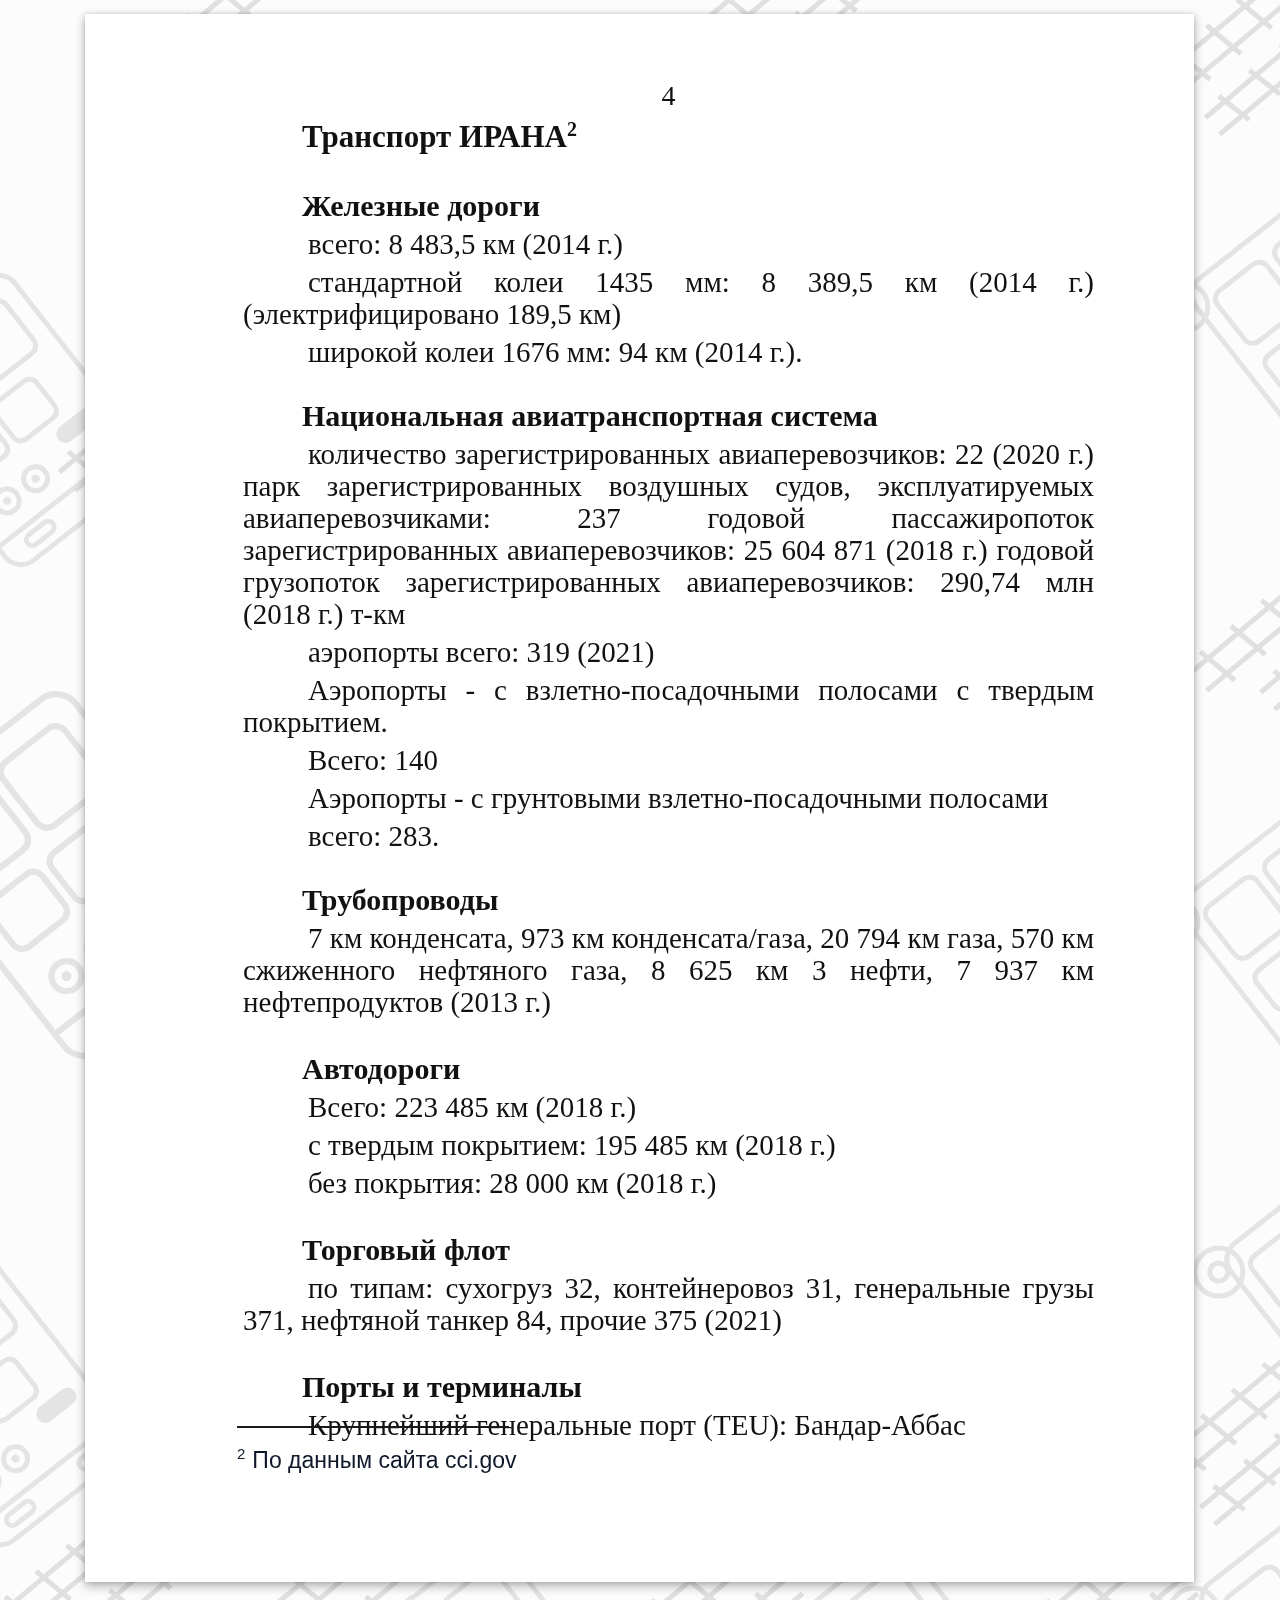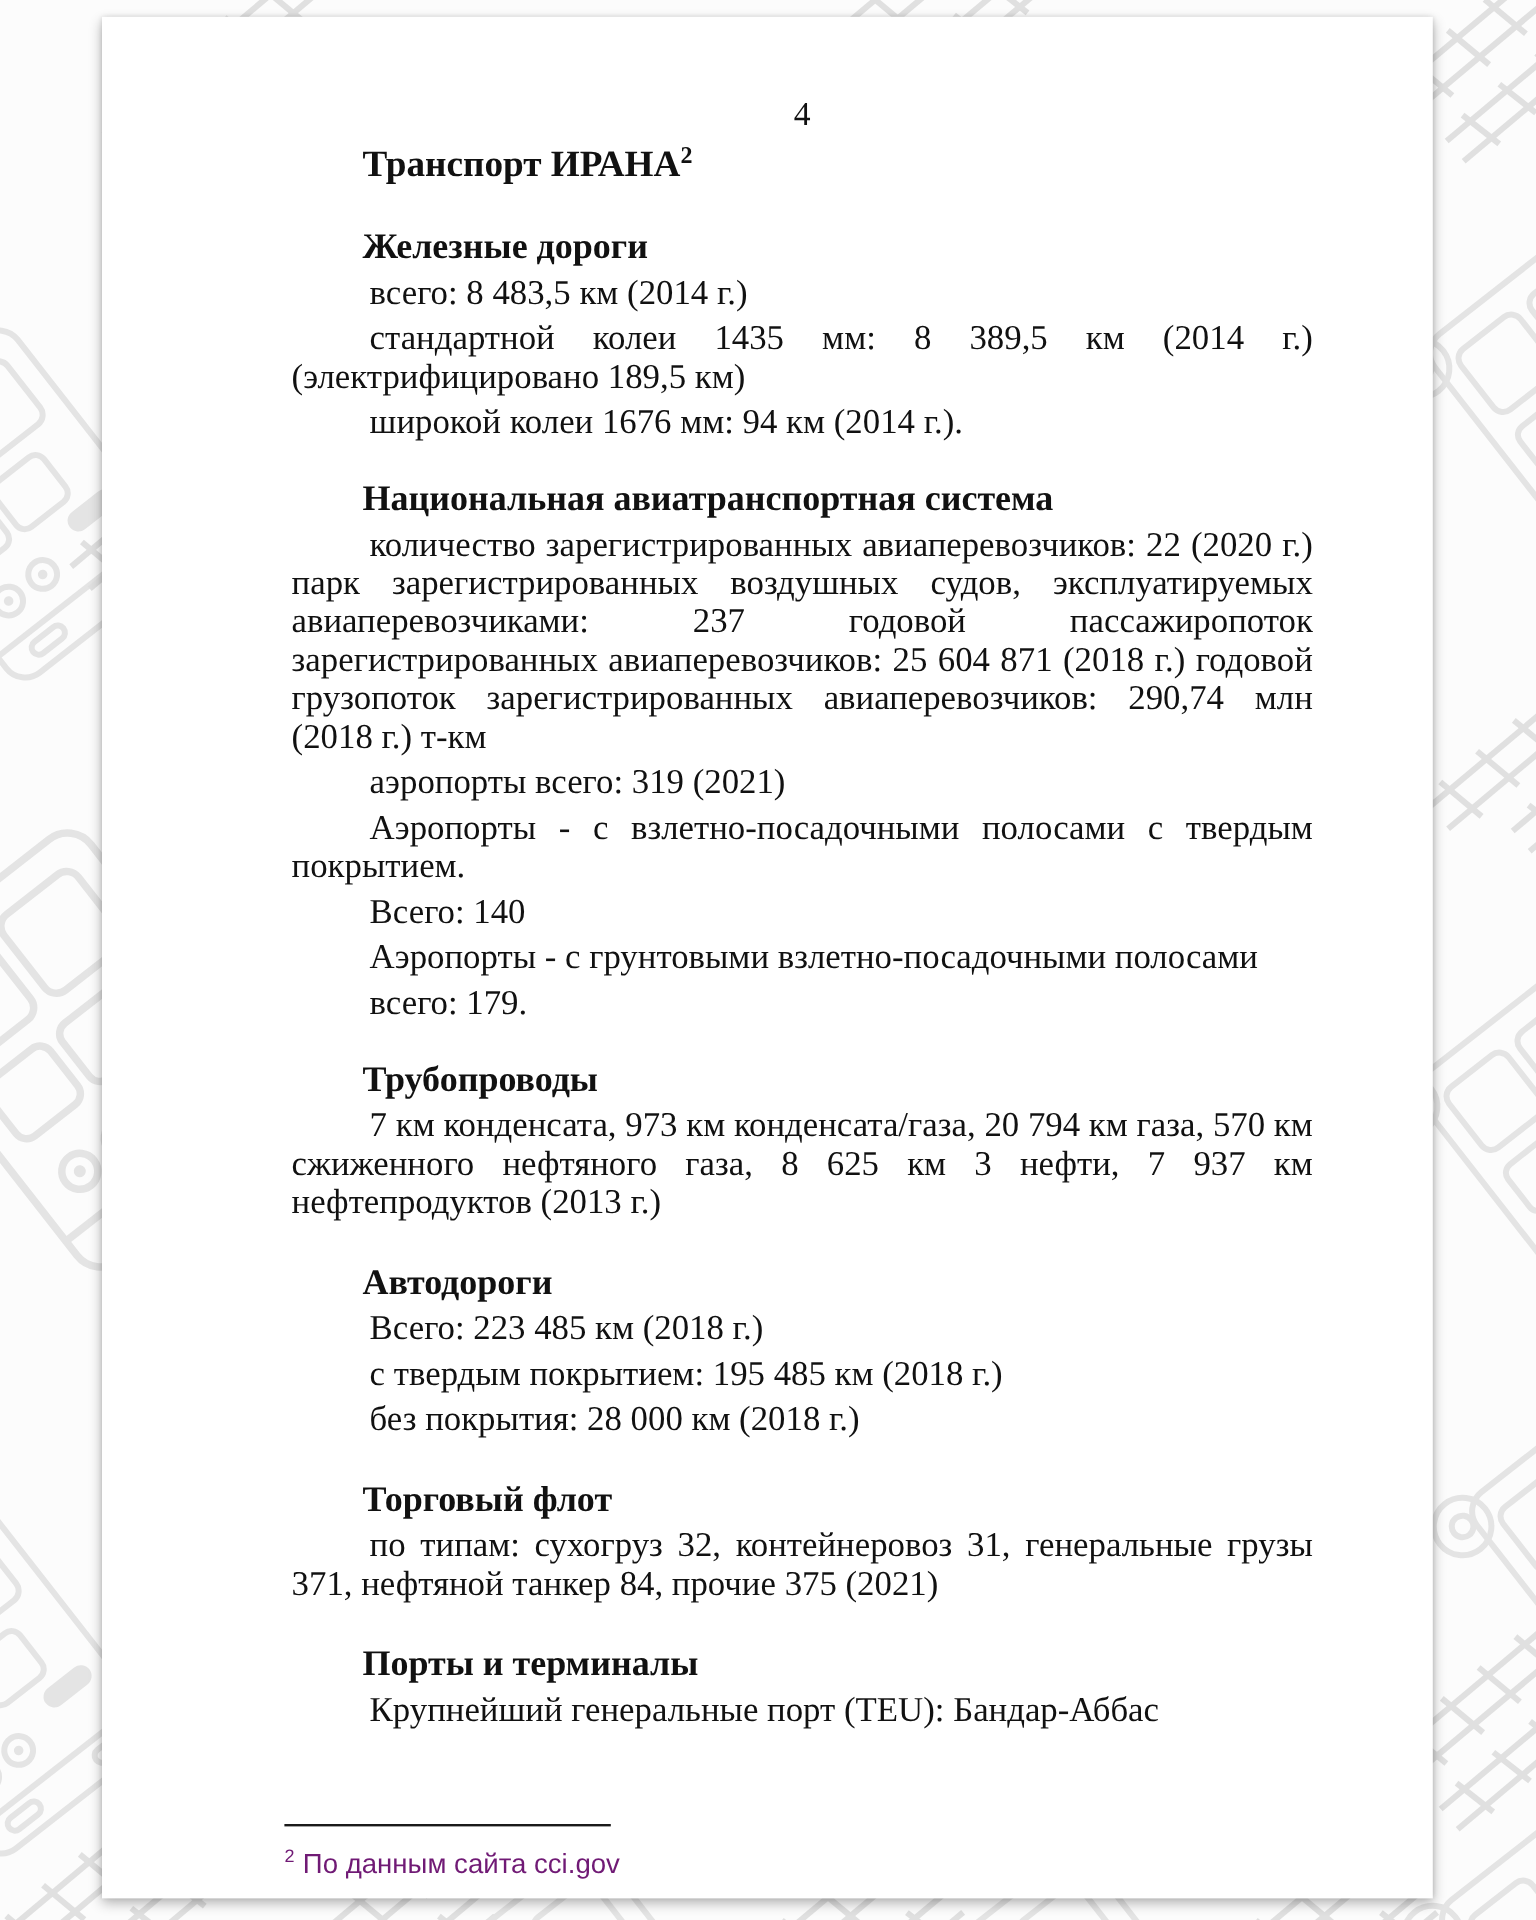--- a/index.html
+++ b/index.html
@@ -39,23 +39,23 @@
     margin: 32px 0 0 0; text-indent: 65px;
   }
   .sec-heading.first { margin-top: 16px; }
   .sec-heading.mt36 { margin-top: 35px; }
 
   .para {
     margin: 6px; text-indent: 65px; text-align: justify;
   }
 
   .footnote {
-    position: absolute; left: 152px; top: 1506px;
+    position: absolute; left: 152px; top: 1412px;
     font-family: "Liberation Sans", "DejaVu Sans", sans-serif;
-    font-size: 23px; line-height: 28px; color: #701a75;
+    font-size: 23px; line-height: 28px; color: #0f172a;
   }
   .footnote-rule { width: 272px; border-top: 2px solid #1a1a1a; margin: 0 0 12px 0; }
   .footnote-text sup { font-size: 15px; margin-right: 7px; }
 </style>
 </head>
 <body>
 
 <div class="canvas">
 
   <svg class="pattern" width="1280" height="1600" viewBox="0 0 1280 1600">
@@ -131,21 +131,21 @@
       <p class="para">всего: 8&nbsp;483,5 км (2014 г.)</p>
       <p class="para">стандартной колеи 1435 мм: 8&nbsp;389,5 км (2014 г.) (электрифицировано 189,5 км)</p>
       <p class="para">широкой колеи 1676 мм: 94 км (2014 г.).</p>
 
       <div class="sec-heading">Национальная авиатранспортная система</div>
       <p class="para">количество зарегистрированных авиаперевозчиков: 22 (2020 г.) парк зарегистрированных воздушных судов, эксплуатируемых авиаперевозчиками: 237 годовой пассажиропоток зарегистрированных авиаперевозчиков: 25&nbsp;604&nbsp;871 (2018 г.) годовой грузопоток зарегистрированных авиаперевозчиков: 290,74 млн (2018 г.) т-км</p>
       <p class="para">аэропорты всего: 319 (2021)</p>
       <p class="para">Аэропорты - с взлетно-посадочными полосами с твердым покрытием.</p>
       <p class="para">Всего: 140</p>
       <p class="para">Аэропорты - с грунтовыми взлетно-посадочными полосами</p>
-      <p class="para">всего: 179.</p>
+      <p class="para">всего: 283.</p>
 
       <div class="sec-heading">Трубопроводы</div>
       <p class="para">7 км конденсата, 973 км конденсата/газа, 20&nbsp;794 км газа, 570 км сжиженного нефтяного газа, 8&nbsp;625 км 3 нефти, 7&nbsp;937 км нефтепродуктов (2013 г.)</p>
 
       <div class="sec-heading mt36">Автодороги</div>
       <p class="para">Всего: 223&nbsp;485 км (2018 г.)</p>
       <p class="para">с твердым покрытием: 195&nbsp;485 км (2018 г.)</p>
       <p class="para">без покрытия: 28&nbsp;000 км (2018 г.)</p>
 
       <div class="sec-heading mt36">Торговый флот</div>

